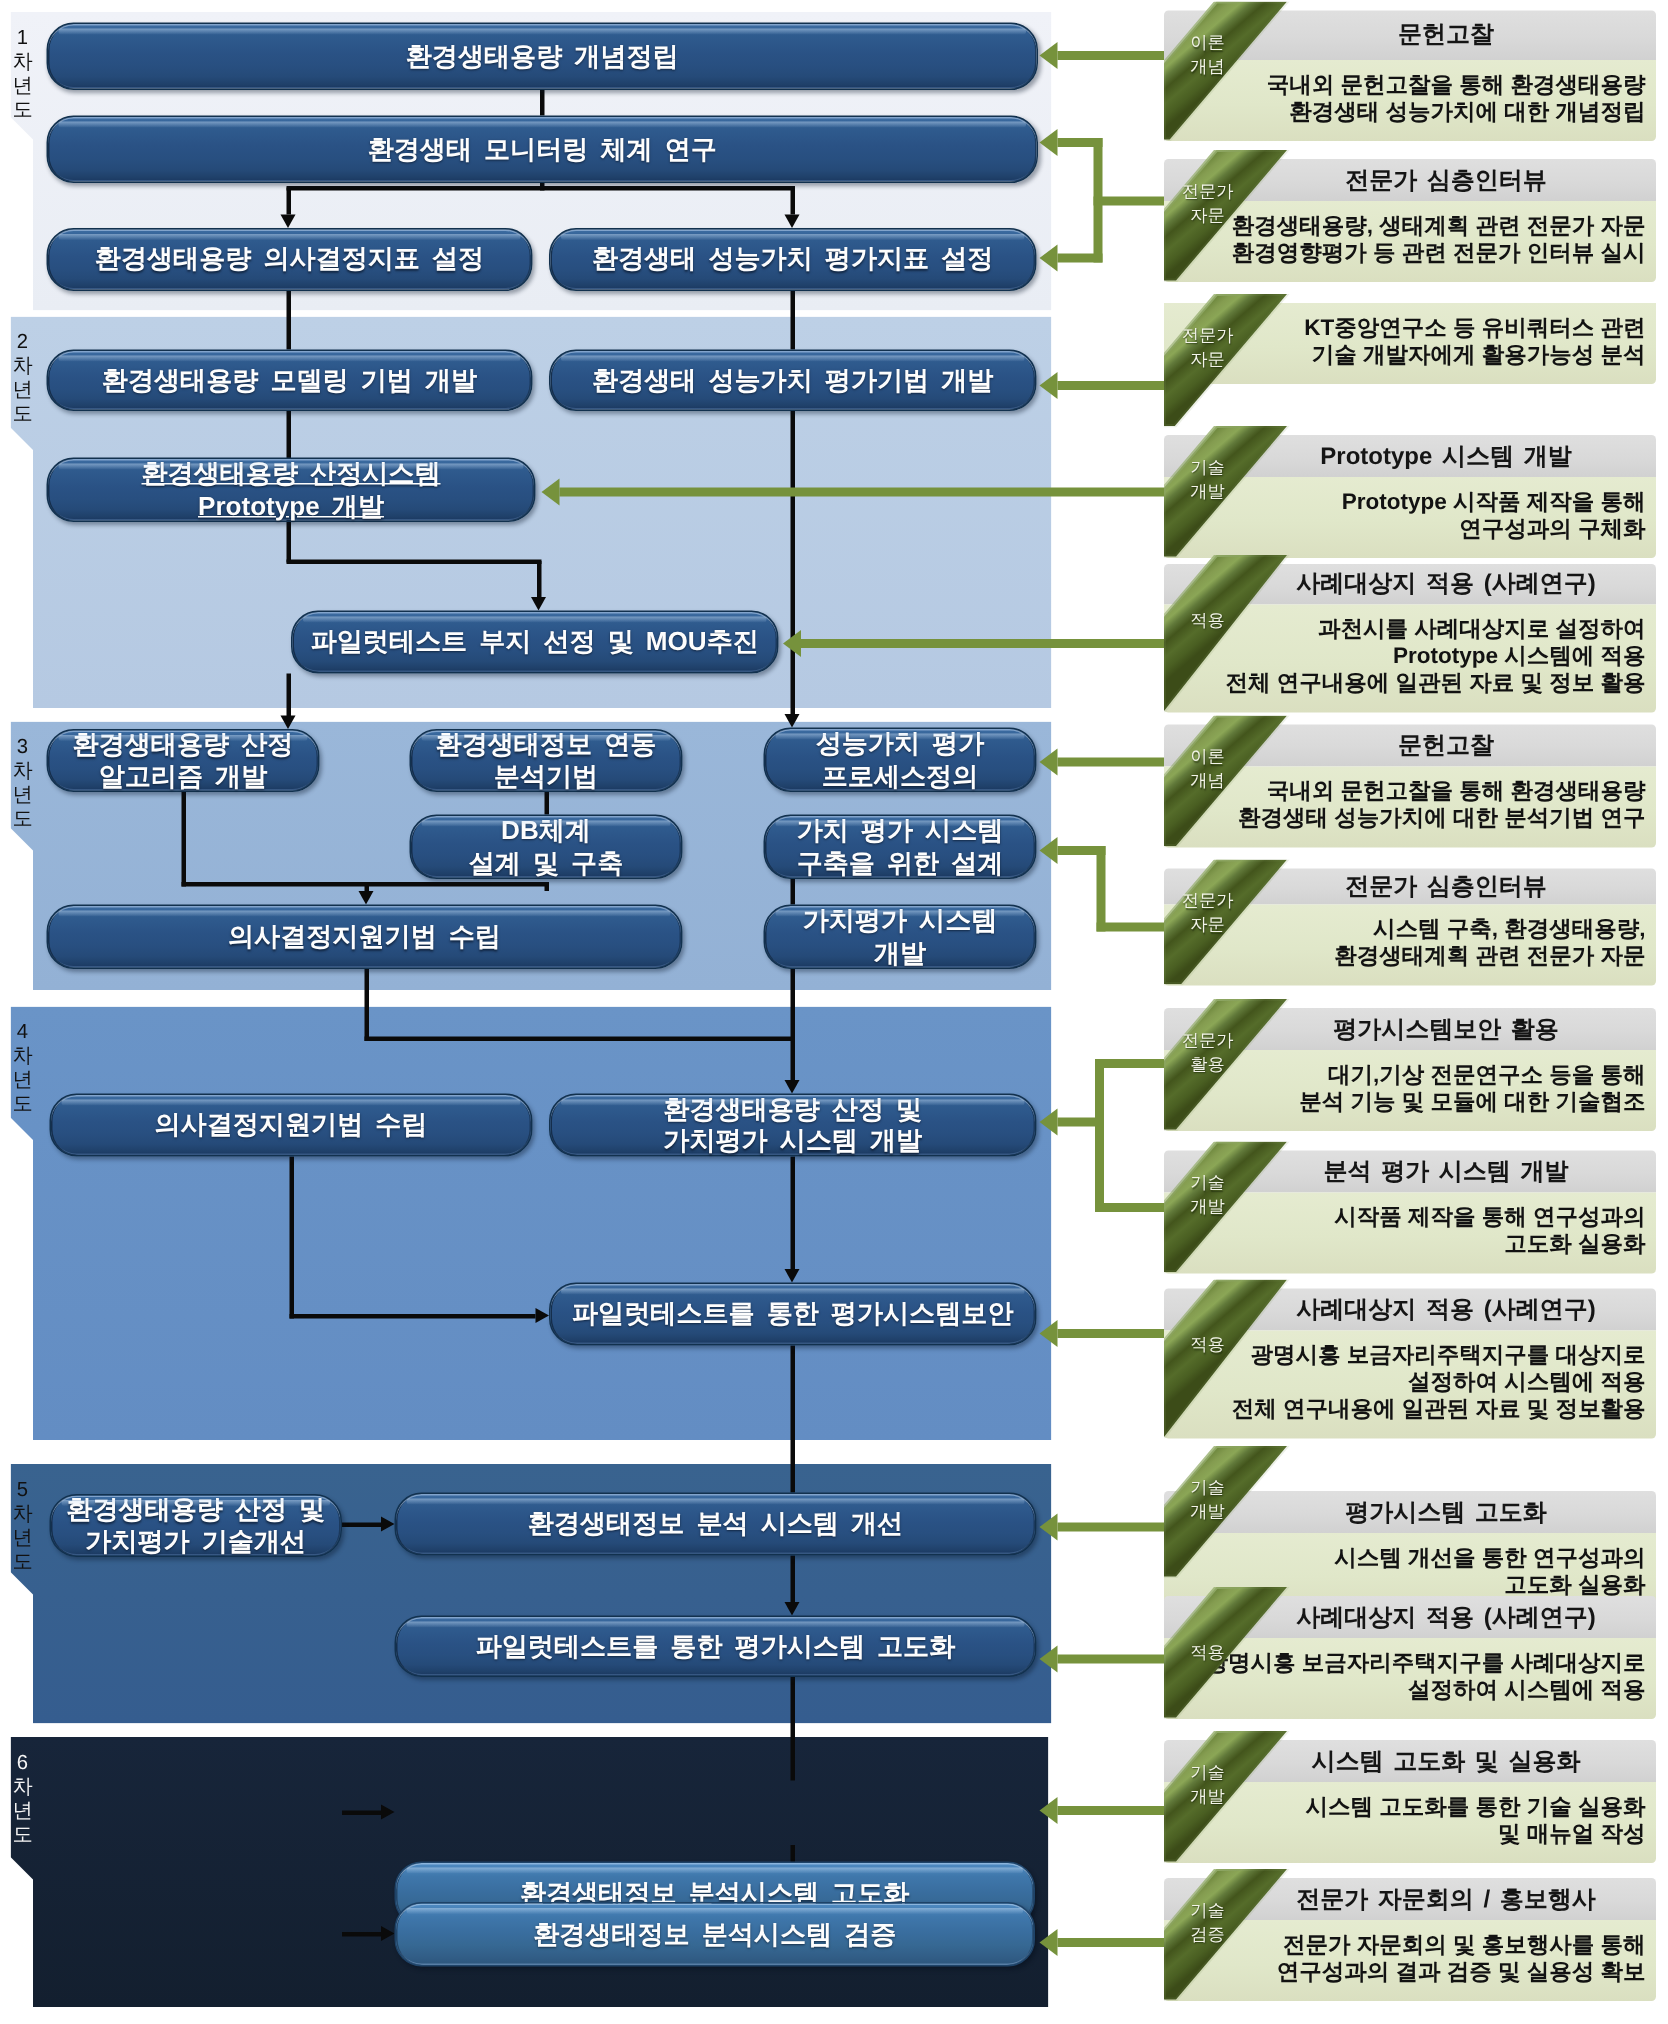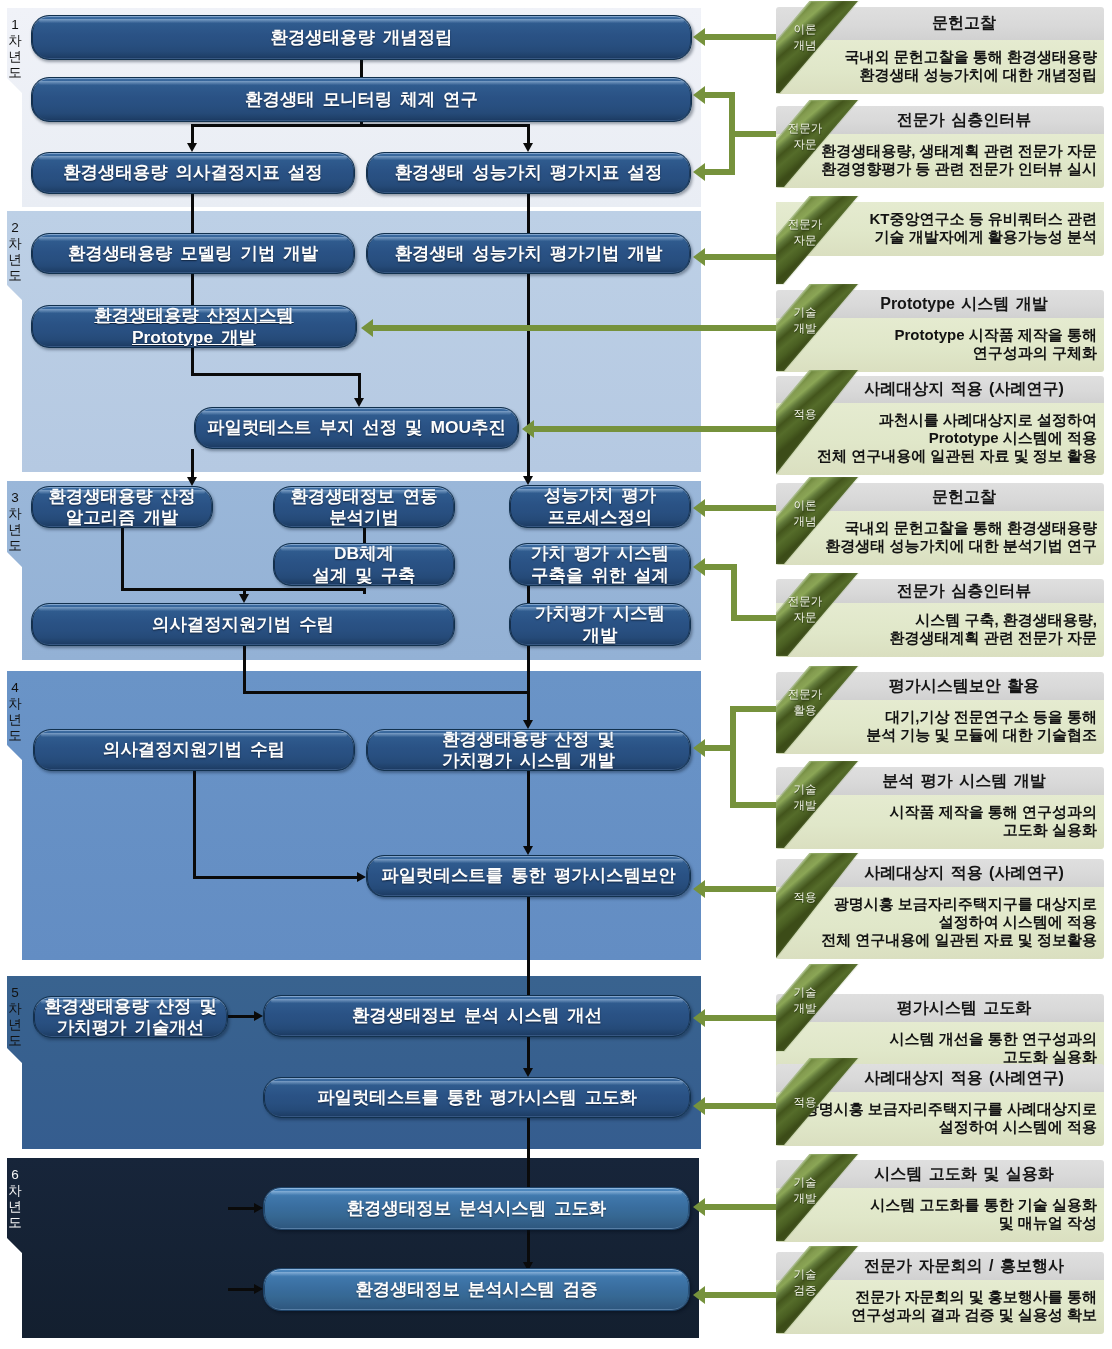--- a/index.html
+++ b/index.html
@@ -224,21 +224,21 @@
     <div class="pbox" style="left:33px;top:996px;width:195px;height:42px;">
       <span>환경생태용량 산정 및</span>
       <span>가치평가 기술개선</span>
     </div>
     <div class="pbox" style="left:263px;top:995px;width:428px;height:42px;">
       <span>환경생태정보 분석 시스템 개선</span>
     </div>
     <div class="pbox" style="left:263px;top:1077px;width:428px;height:41px;">
       <span>파일럿테스트를 통한 평가시스템 고도화</span>
     </div>
-    <div class="pbox lt" style="left:263px;top:1187px;width:427px;height:43px;">
+    <div class="pbox lt" style="left:263px;top:1241px;width:427px;height:43px;">
       <span>환경생태정보 분석시스템 고도화</span>
     </div>
     <div class="pbox lt" style="left:263px;top:1268px;width:427px;height:43px;">
       <span>환경생태정보 분석시스템 검증</span>
     </div>
     <div class="ga">
       <div class="gash" style="left:705px;top:34px;width:71px;"></div>
       <div class="gahd" style="left:693px;top:28px;"></div>
     </div>
     <div class="ga">

